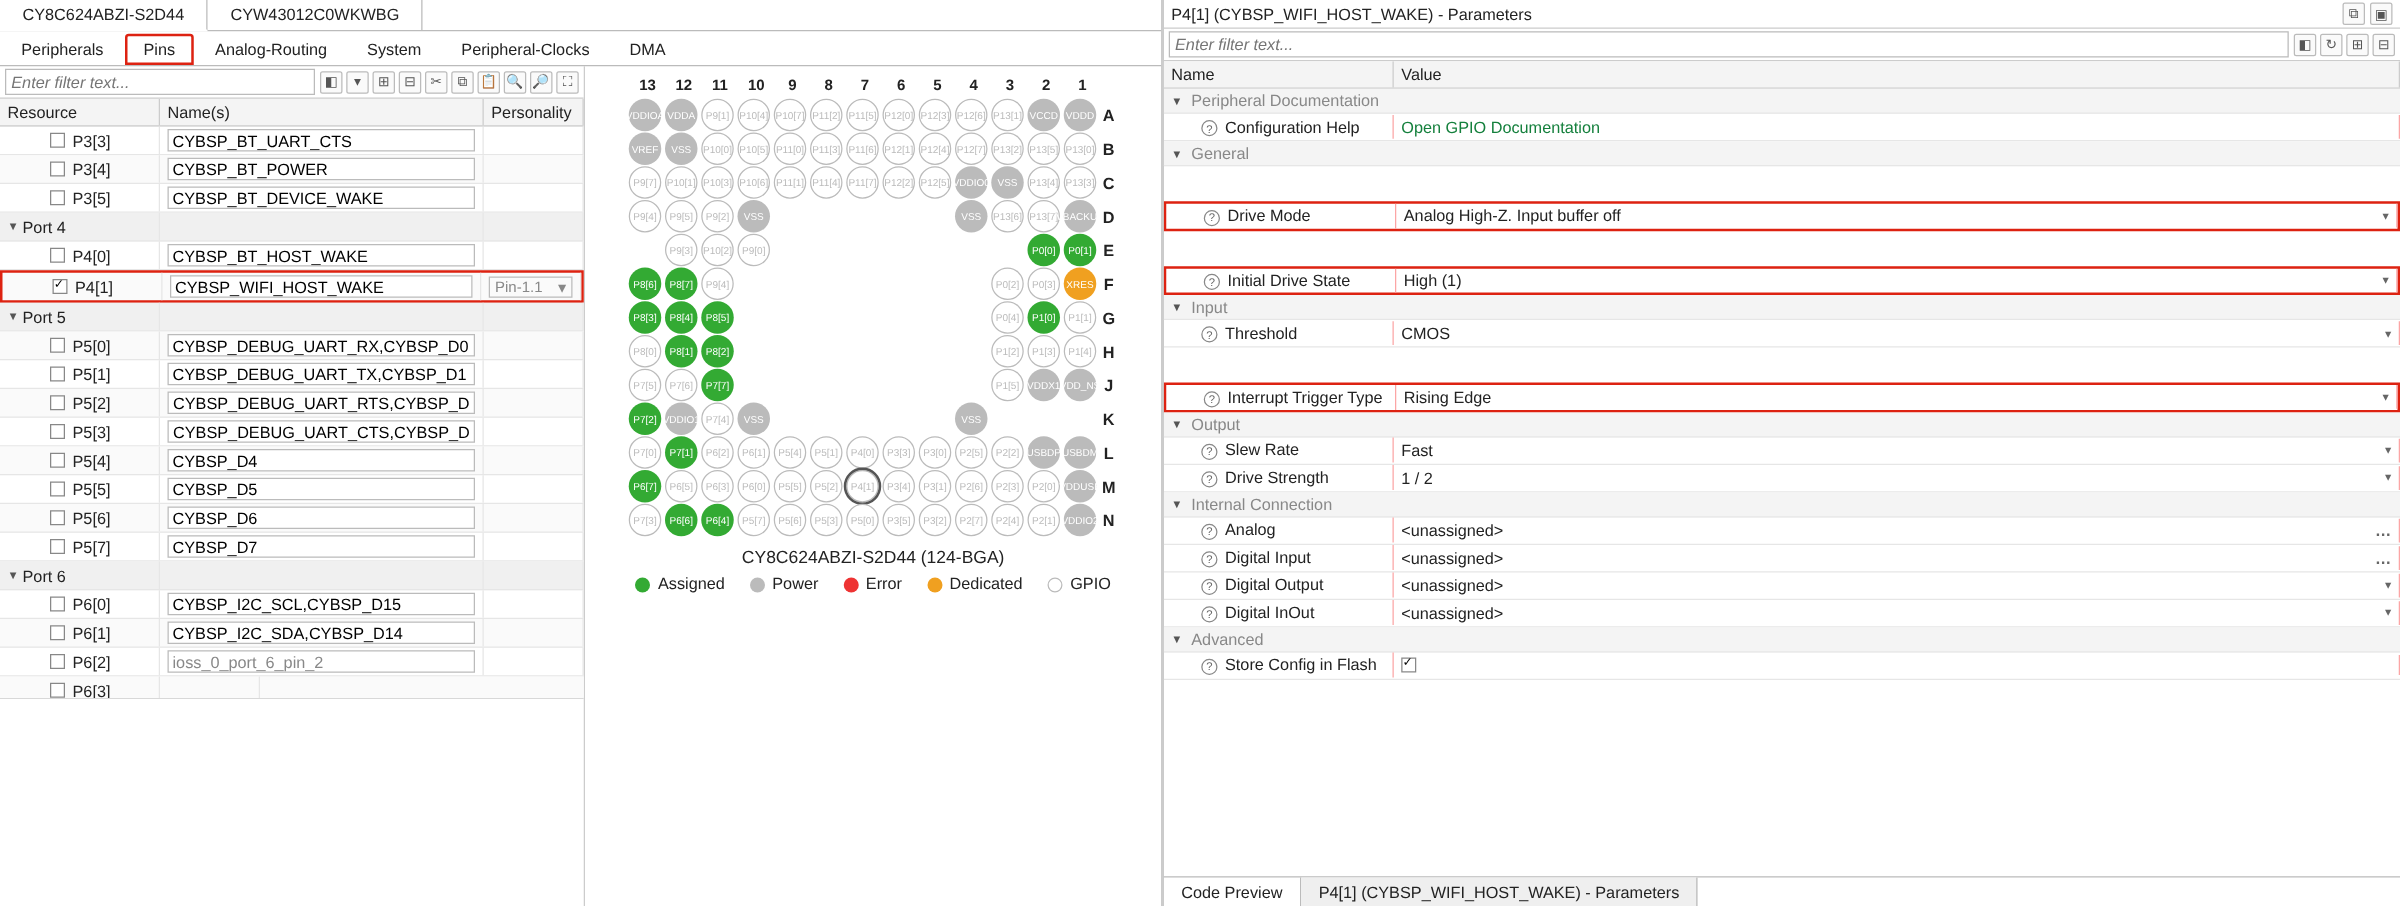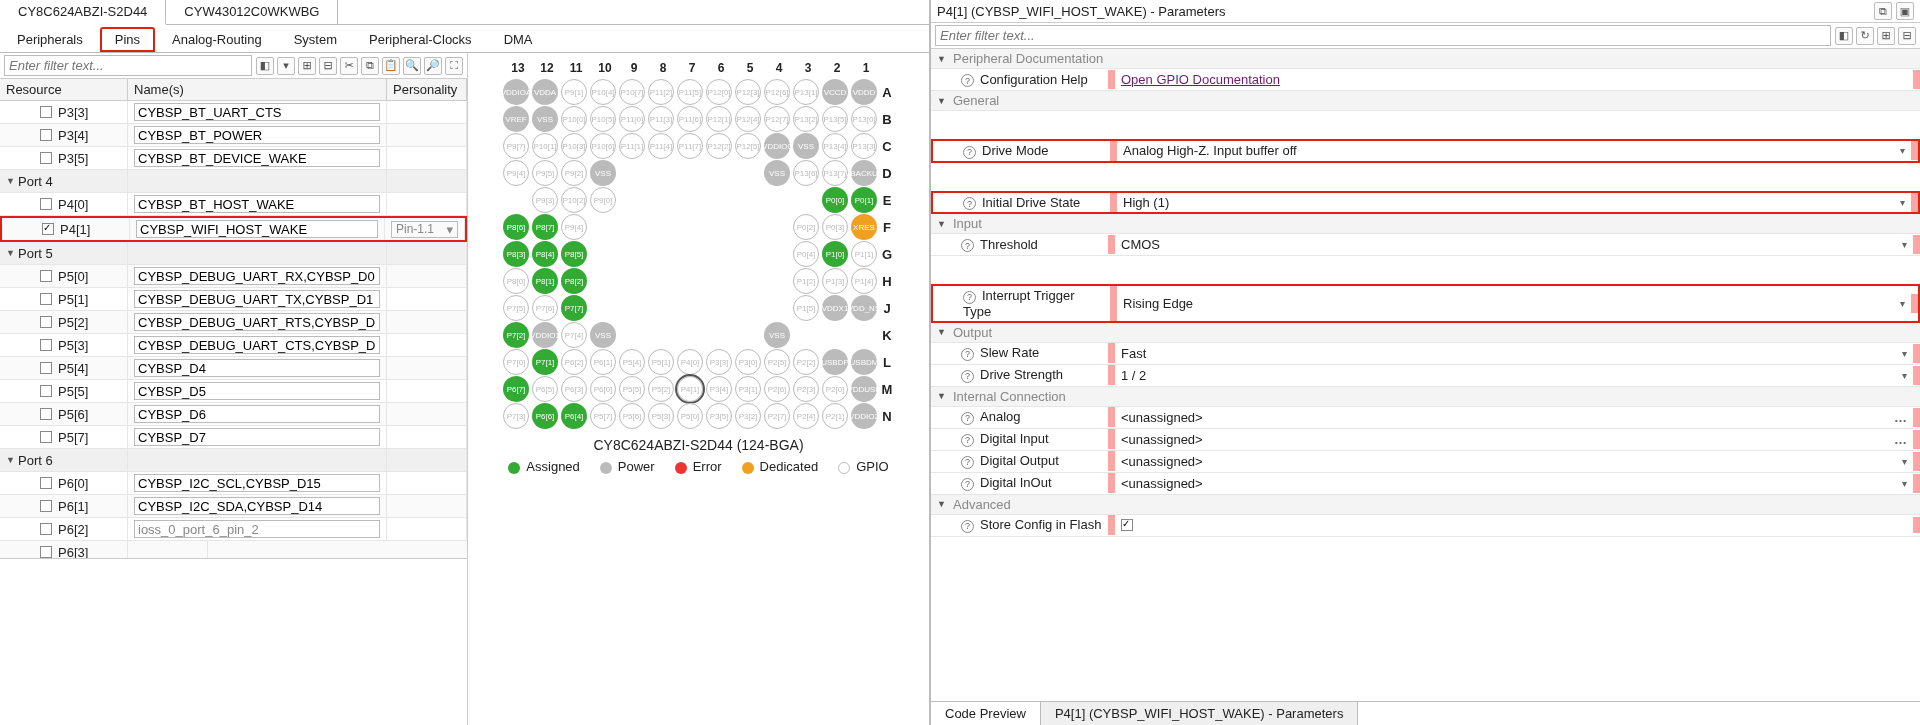--- a/index.html
+++ b/index.html
@@ -71,25 +71,25 @@
 .param-title .icons { display:flex;gap:4px; }
 .param-filter { display:flex;align-items:center;padding:2px 4px;border-bottom:1px solid #ccc; }
 .param-filter input { flex:1;border:1px solid #bbb;padding:2px 4px;font-style:italic;color:#888; }
 .param-table { flex:1;overflow:auto; }
 .param-head { display:flex;background:#f4f4f4;border-bottom:1px solid #ccc; }
 .param-head .col { padding:3px 6px;border-right:1px solid #ccc; }
 .pcol-name { width:184px; }
 .pcol-val { flex:1; }
 .param-group { background:#f4f4f4;color:#888;padding:2px 6px;border-bottom:1px solid #e6e6e6;display:flex;align-items:center;gap:4px; }
 .param-row { display:flex;border-bottom:1px solid #e6e6e6;min-height:22px;align-items:center; }
-.param-row .col { padding:2px 6px;border-right:7px solid #fca5a5; }
+.param-row .col { padding:2px 6px;border-right:1px solid #fca5a5; }
 .param-row .col.val { display:flex;align-items:center;justify-content:space-between; }
 .info-icon::before { content:"?"; font-size:9px;border:1px solid #888;border-radius:50%;width:11px;height:11px;display:inline-flex;align-items:center;justify-content:center;margin-right:6px;color:#666; }
 .param-row.highlight { border:2px solid #d21;margin-top:28px; }
-.param-link { color:#701a75;text-decoration:underline;cursor:pointer; }
+.param-link { color:#15803d;cursor:pointer; }
 .dd-arrow { color:#666;font-size:10px; }
 .dots { color:#666;font-weight:bold; }
 
 .bottom-tabs { display:flex;border-top:1px solid #bbb; }
 .bottom-tab { padding:4px 14px;border-right:1px solid #bbb;cursor:pointer;text-align:right; }
 .bottom-tab.active { background:#efefef; }
 </style>
 </head>
 <body>
 
@@ -564,20 +564,24 @@
         </div>
       <div class="icon-btn">
           <span>⊞</span>
         </div>
       <div class="icon-btn">
           <span>⊟</span>
         </div>
     </div>
   </div>
   <div class="param-table">
+    <div class="param-head">
+      <div class="col pcol-name">Name</div>
+      <div class="col pcol-val">Value</div>
+    </div>
     <div id="param-body">
         <div class="param-group"><span class="tree-arrow">▼</span>Peripheral Documentation</div>
         <div class="param-row">
           <div class="col pcol-name" style="padding-left:30px"><span class="info-icon"></span>Configuration Help</div>
           <div class="col pcol-val val">
             <span class="param-link">Open GPIO Documentation</span>
           </div>
         </div>
         <div class="param-group"><span class="tree-arrow">▼</span>General</div>
         <div class="param-row highlight">

